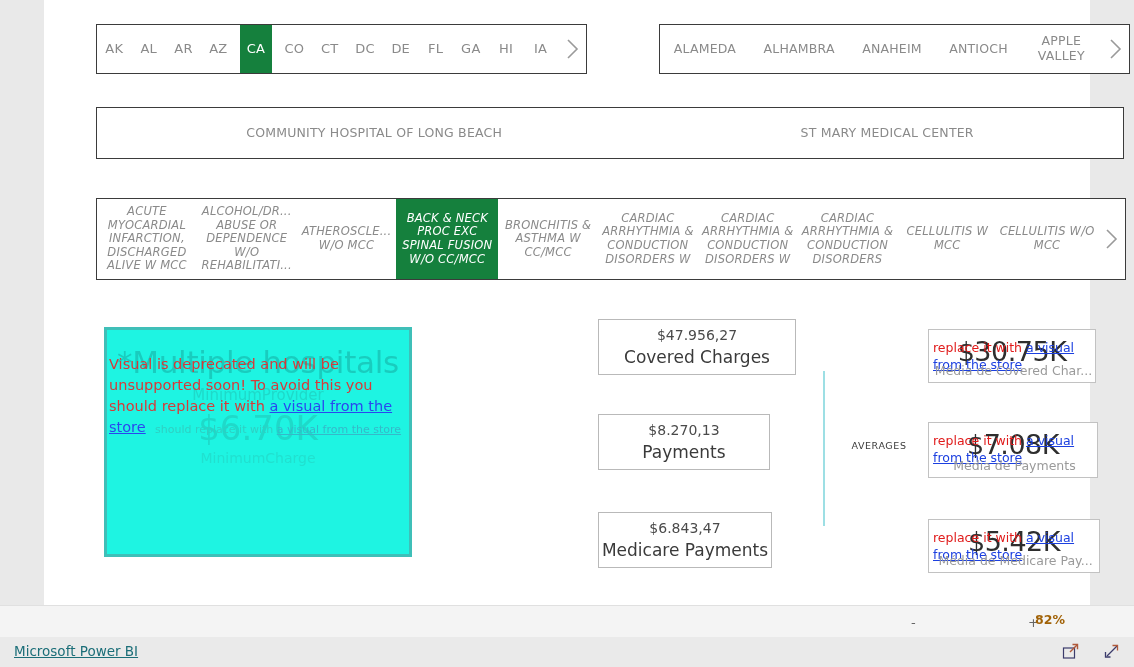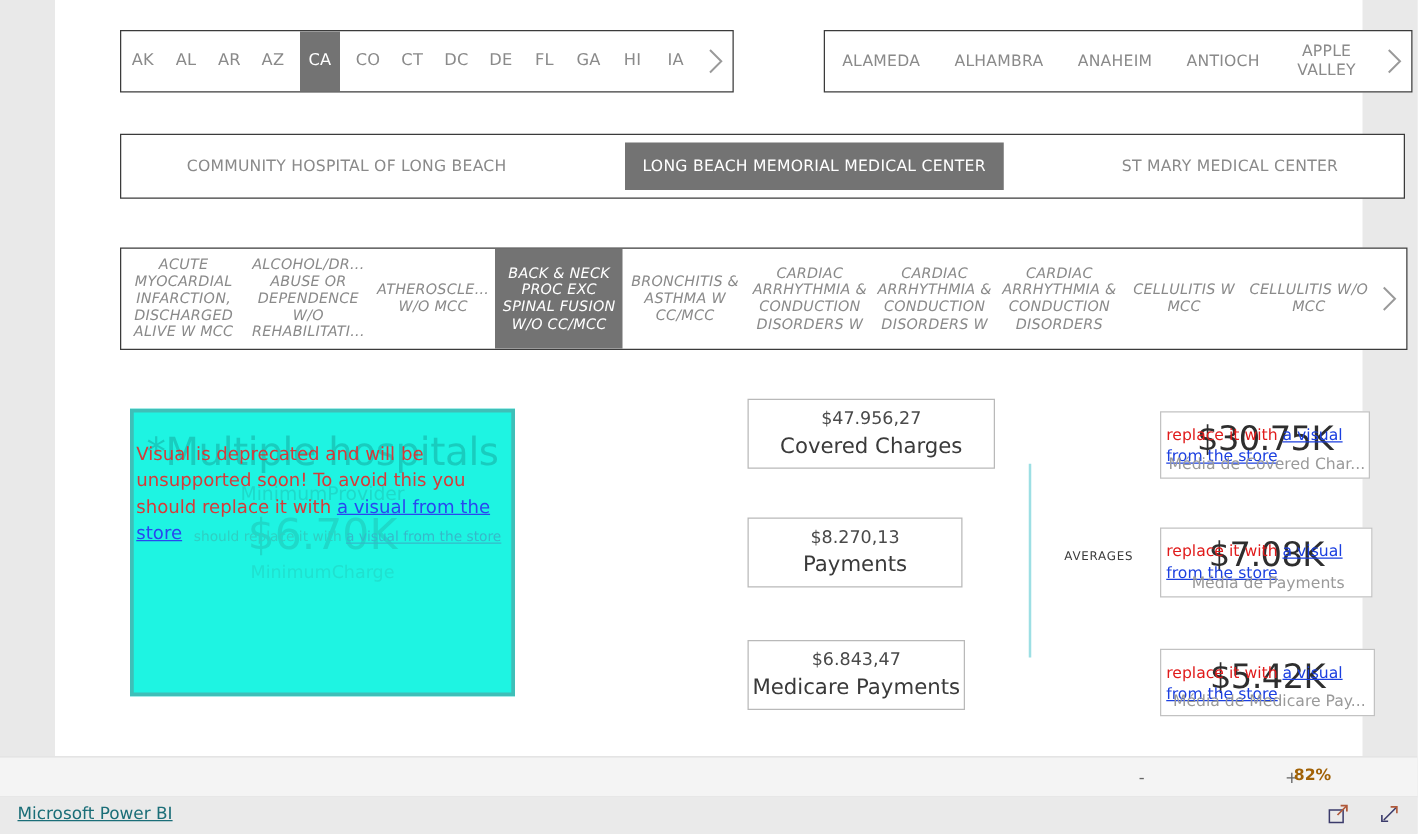--- a/index.html
+++ b/index.html
@@ -41,21 +41,21 @@
     justify-content: center;
     text-align: center;
     color: #8a8a8a;
     letter-spacing: .2px;
     line-height: 1.18;
     padding: 2px 4px;
     box-sizing: border-box;
     user-select: none;
     cursor: pointer;
   }
-  .tile.sel { background: #737373; color: #ffffff; }
+  .tile.sel { background: #15803d; color: #ffffff; }
 
   .chev {
     width: 28px;
     display: flex; align-items: center; justify-content: center;
     color: #9a9a9a;
     cursor: pointer;
   }
   .chev svg { display:block; }
 
   
@@ -301,21 +301,20 @@
       <div class="chev">
         <svg width="17" height="24" viewBox="0 0 17 24">
             <path d="M4 3 L13 12 L4 21" fill="none" stroke="#9a9a9a" stroke-width="1.6"></path>
           </svg>
       </div>
     </div>
 
     <div class="slicer" id="slicer-hospital">
       <div class="items">
         <div class="tile">COMMUNITY HOSPITAL OF LONG BEACH</div>
-        <div class="tile sel">LONG BEACH MEMORIAL MEDICAL CENTER</div>
         <div class="tile">ST MARY MEDICAL CENTER</div>
       </div>
     </div>
 
     <div class="slicer" id="slicer-drg">
       <div class="items">
         <div class="tile">ACUTE MYOCARDIAL INFARCTION, DISCHARGED ALIVE W MCC</div>
         <div class="tile">ALCOHOL/DR... ABUSE OR DEPENDENCE W/O REHABILITATI...</div>
         <div class="tile">ATHEROSCLE... W/O MCC</div>
         <div class="tile sel">BACK &amp; NECK PROC EXC SPINAL FUSION W/O CC/MCC</div>

